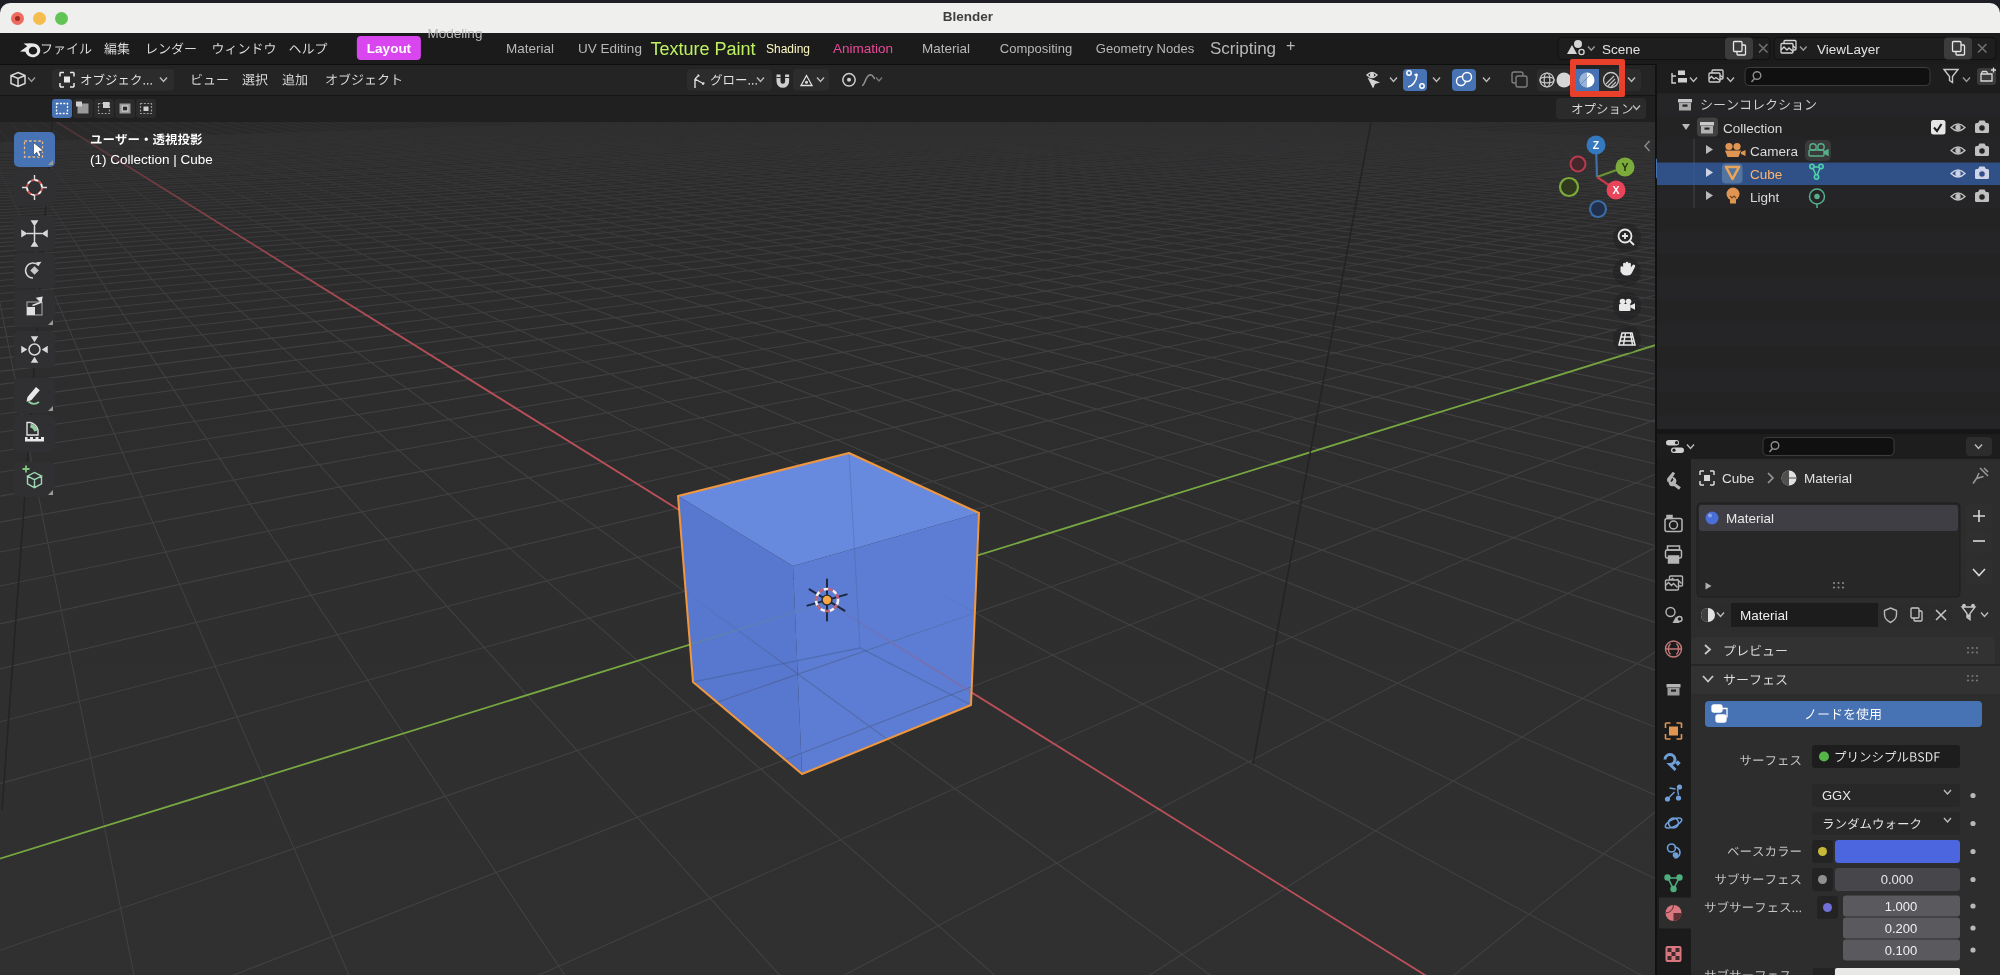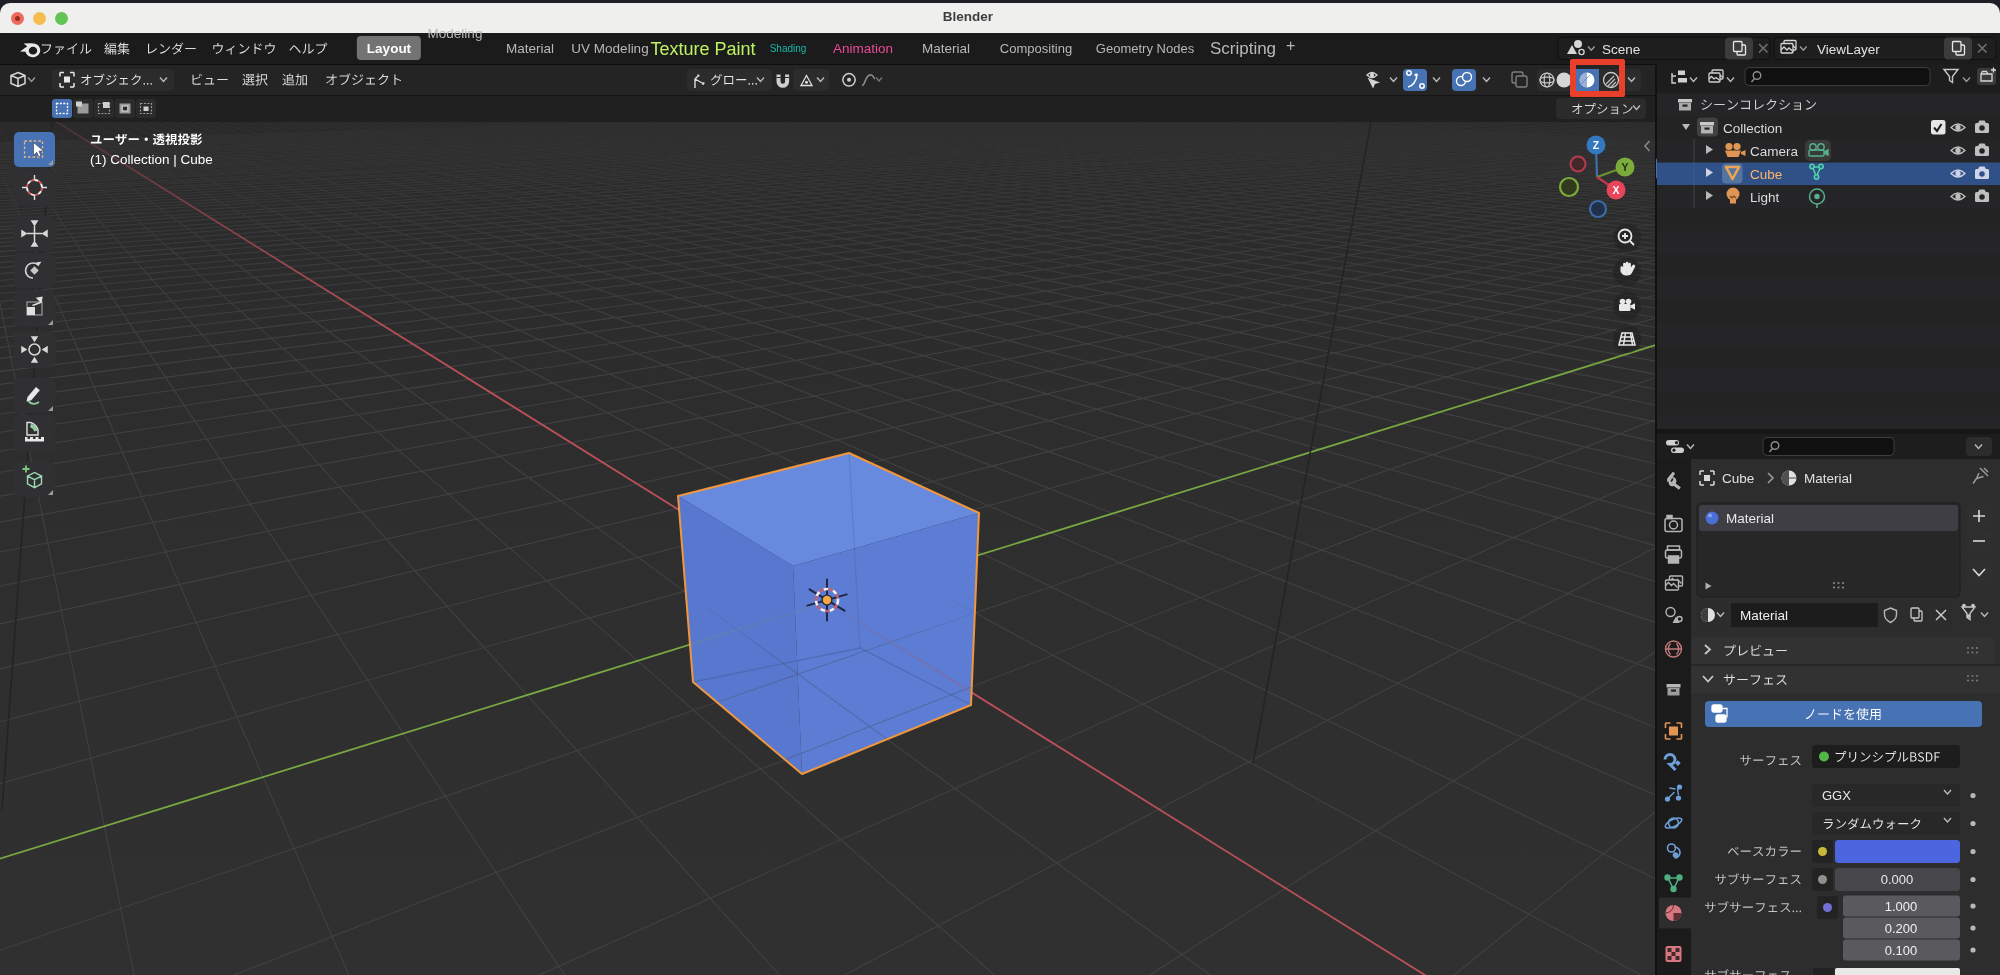--- a/index.html
+++ b/index.html
@@ -16,26 +16,26 @@
 <svg class="abs" style="left:0;top:33px" width="2000" height="31" viewBox="0 0 2000 31">
     <g transform="translate(19,7)" fill="#e8e8e8">
       <path d="M12 3.2 L4.5 3.5 L8.3 6.3 L1 11.5 L6.5 11.8 C7.3 15 10.4 17.2 13.8 17.2 C17.5 17.2 20.6 14.6 21.2 11.2 C21.8 7.2 18.8 3.6 14.6 3.4 Z M14 6.8 C16.3 6.8 18.2 8.5 18.2 10.7 C18.2 12.9 16.3 14.6 14 14.6 C11.7 14.6 9.8 12.9 9.8 10.7 C9.8 8.5 11.7 6.8 14 6.8 Z"></path>
     </g>
     <path transform="translate(40.0 20.5)" d="M11.2 -8.6 10.4 -9.2C10.2 -9.1 9.9 -9.1 9.7 -9.1C9.1 -9.1 3.9 -9.1 3.2 -9.1C2.8 -9.1 2.2 -9.1 1.9 -9.2V-8C2.2 -8 2.7 -8.1 3.2 -8.1C3.9 -8.1 9.1 -8.1 9.8 -8.1C9.6 -6.8 9 -5 8.1 -3.8C7 -2.4 5.6 -1.3 3.1 -0.7L3.9 0.3C6.3 -0.5 7.9 -1.7 9.1 -3.2C10.1 -4.5 10.7 -6.6 11 -8C11 -8.2 11.1 -8.5 11.2 -8.6Z M24.2 -6.6 23.7 -7.1C23.5 -7.1 23.1 -7 22.9 -7C22.3 -7 17 -7 16.5 -7C16.1 -7 15.7 -7.1 15.3 -7.1V-6.1C15.7 -6.1 16.1 -6.1 16.5 -6.1C17 -6.1 22 -6.1 22.7 -6.1C22.4 -5.5 21.4 -4.3 20.5 -3.8L21.3 -3.2C22.5 -4 23.6 -5.6 24 -6.2C24 -6.3 24.2 -6.5 24.2 -6.6ZM19.9 -5.2H18.7C18.8 -5 18.8 -4.7 18.8 -4.4C18.8 -2.8 18.6 -1.3 16.8 -0.1C16.5 0.1 16.2 0.2 15.9 0.3L16.8 1C19.6 -0.5 19.9 -2.5 19.9 -5.2Z M27.1 -4.7 27.6 -3.7C29.4 -4.2 31.2 -5 32.6 -5.8V-1C32.6 -0.5 32.6 0.2 32.5 0.4H33.8C33.7 0.1 33.7 -0.5 33.7 -1V-6.5C35 -7.4 36.2 -8.3 37.2 -9.4L36.3 -10.2C35.5 -9.1 34.2 -8 32.8 -7.1C31.4 -6.2 29.4 -5.3 27.1 -4.7Z M45.8 -0.3 46.5 0.3C46.6 0.2 46.7 0.1 46.9 0C48.5 -0.7 50.3 -2.1 51.4 -3.6L50.8 -4.5C49.8 -3 48.2 -1.8 47 -1.3C47 -1.7 47 -8 47 -8.8C47 -9.3 47 -9.6 47 -9.8H45.8C45.8 -9.6 45.9 -9.3 45.9 -8.8C45.9 -8 45.9 -1.6 45.9 -1C45.9 -0.7 45.9 -0.5 45.8 -0.3ZM39.9 -0.3 40.8 0.3C41.9 -0.6 42.8 -1.9 43.1 -3.2C43.5 -4.5 43.5 -7.3 43.5 -8.8C43.5 -9.2 43.6 -9.6 43.6 -9.7H42.4C42.5 -9.4 42.5 -9.2 42.5 -8.8C42.5 -7.3 42.5 -4.7 42.1 -3.5C41.7 -2.3 41 -1.1 39.9 -0.3Z" fill="#dcdcdc"></path>
     <path transform="translate(104.0 20.5)" d="M5.1 -10.1V-9.3H12.3V-10.1ZM1.2 -3.5C1 -2.4 0.8 -1.2 0.3 -0.4C0.5 -0.3 0.9 -0.1 1.1 -0C1.5 -0.9 1.8 -2.1 1.9 -3.4ZM3.7 -3.3C4 -2.6 4.2 -1.6 4.3 -0.9L5 -1.2C4.8 -0.6 4.5 -0.1 4.2 0.3C4.4 0.4 4.8 0.7 4.9 0.9C5.7 -0.2 6.1 -1.6 6.3 -3V1H7V-1.5H8V0.9H8.7V-1.5H9.7V0.9H10.3V-1.5H11.4V0.1C11.4 0.2 11.4 0.2 11.3 0.2C11.2 0.2 10.9 0.2 10.6 0.2C10.7 0.5 10.8 0.8 10.8 1C11.3 1 11.7 1 11.9 0.9C12.2 0.7 12.2 0.5 12.2 0.1V-4.5H6.4L6.5 -5.4H11.9V-8.4H5.6V-5.6C5.6 -4.3 5.5 -2.7 5 -1.3C4.9 -1.9 4.7 -2.8 4.4 -3.5ZM8 -2.2H7V-3.8H8ZM8.7 -2.2V-3.8H9.7V-2.2ZM10.3 -2.2V-3.8H11.4V-2.2ZM6.5 -7.6H11V-6.2H6.5ZM0.4 -5.2 0.5 -4.3 2.5 -4.4V1H3.3V-4.5L4.3 -4.5C4.4 -4.2 4.5 -3.9 4.5 -3.7L5.2 -4C5.1 -4.7 4.6 -5.9 4.1 -6.8L3.4 -6.5C3.6 -6.1 3.8 -5.7 4 -5.4L2.2 -5.3C3.1 -6.4 4 -7.9 4.7 -9.1L3.9 -9.4C3.6 -8.7 3.1 -7.9 2.6 -7.1C2.4 -7.3 2.2 -7.6 1.9 -7.9C2.4 -8.6 2.9 -9.7 3.4 -10.6L2.5 -10.9C2.3 -10.2 1.8 -9.2 1.4 -8.4L1 -8.8L0.5 -8.2C1.1 -7.7 1.7 -6.9 2.1 -6.3C1.9 -5.9 1.6 -5.5 1.4 -5.2Z M16.4 -10.9C15.9 -9.8 14.8 -8.2 13.4 -7.1C13.6 -7 13.9 -6.7 14.1 -6.4C14.5 -6.8 14.9 -7.2 15.3 -7.6V-3.8H19V-3H13.7V-2.1H18.2C16.9 -1.2 15 -0.3 13.4 0.1C13.6 0.3 13.9 0.7 14 0.9C15.7 0.4 17.6 -0.6 19 -1.8V1H20V-1.8C21.3 -0.7 23.3 0.3 25 0.8C25.1 0.5 25.4 0.2 25.6 -0C23.9 -0.4 22.1 -1.2 20.8 -2.1H25.3V-3H20V-3.8H25V-4.5H20.2V-5.4H24V-6.1H20.2V-7H23.9V-7.7H20.2V-8.6H24.5V-9.4H20.2C20.4 -9.8 20.7 -10.3 20.9 -10.8L19.8 -10.9C19.7 -10.5 19.4 -9.9 19.2 -9.4H16.7C17 -9.9 17.2 -10.3 17.5 -10.8ZM19.2 -7V-6.1H16.2V-7ZM19.2 -7.7H16.2V-8.6H19.2ZM19.2 -5.4V-4.5H16.2V-5.4Z" fill="#dcdcdc"></path>
     <path transform="translate(145.0 20.5)" d="M2.9 -0.4 3.6 0.2C3.8 0.1 4 0 4.2 0C7.4 -0.9 10.1 -2.5 11.8 -4.6L11.2 -5.6C9.6 -3.5 6.6 -1.7 4.1 -1.1C4.1 -1.8 4.1 -7.3 4.1 -8.5C4.1 -8.9 4.1 -9.3 4.2 -9.7H2.9C3 -9.4 3 -8.8 3 -8.5C3 -7.3 3 -1.9 3 -1.1C3 -0.8 3 -0.6 2.9 -0.4Z M16 -9.5 15.2 -8.7C16.2 -8.1 17.8 -6.7 18.4 -6L19.3 -6.8C18.5 -7.6 16.9 -8.9 16 -9.5ZM14.8 -0.8 15.5 0.2C17.7 -0.2 19.3 -0.9 20.6 -1.8C22.6 -3 24.1 -4.8 25 -6.4L24.4 -7.5C23.6 -5.9 22 -4 20 -2.7C18.8 -1.9 17.1 -1.2 14.8 -0.8Z M37.4 -11 36.7 -10.7C37 -10.2 37.5 -9.5 37.8 -8.9L38.5 -9.2C38.2 -9.7 37.7 -10.5 37.4 -11ZM32.6 -9.9 31.4 -10.3C31.3 -9.9 31.1 -9.5 31 -9.3C30.4 -8.1 29 -6.1 26.8 -4.7L27.7 -4.1C29.1 -5.1 30.3 -6.3 31.1 -7.5H35.5C35.2 -6.4 34.6 -5 33.7 -3.9C32.8 -4.5 31.8 -5.2 31 -5.7L30.3 -4.9C31.1 -4.4 32.1 -3.7 33 -3.1C31.9 -1.8 30.2 -0.6 28 0.1L28.9 0.9C31.1 0.1 32.7 -1.1 33.9 -2.4C34.4 -2 34.9 -1.6 35.3 -1.2L36.1 -2.1C35.7 -2.5 35.2 -2.9 34.6 -3.3C35.6 -4.6 36.3 -6.1 36.6 -7.3C36.7 -7.5 36.8 -7.8 36.9 -8L36.3 -8.4L37 -8.7C36.7 -9.2 36.3 -10 35.9 -10.5L35.3 -10.2C35.6 -9.7 36 -8.9 36.3 -8.4L36.1 -8.5C35.9 -8.5 35.6 -8.4 35.2 -8.4H31.7L32 -8.9C32.1 -9.1 32.3 -9.6 32.6 -9.9Z M40.3 -5.6V-4.4C40.7 -4.4 41.4 -4.4 42.1 -4.4C43.1 -4.4 48.3 -4.4 49.3 -4.4C49.9 -4.4 50.4 -4.4 50.7 -4.4V-5.6C50.4 -5.6 49.9 -5.6 49.3 -5.6C48.3 -5.6 43.1 -5.6 42.1 -5.6C41.4 -5.6 40.7 -5.6 40.3 -5.6Z" fill="#dcdcdc"></path>
     <path transform="translate(211.5 20.5)" d="M11.5 -7.9 10.8 -8.3C10.6 -8.3 10.3 -8.2 9.9 -8.2H7V-9.4C7 -9.7 7 -10 7 -10.4H5.8C5.8 -10 5.8 -9.7 5.8 -9.4V-8.2H3C2.5 -8.2 2.1 -8.2 1.8 -8.3C1.8 -8 1.8 -7.6 1.8 -7.3C1.8 -6.8 1.8 -5.4 1.8 -5C1.8 -4.7 1.8 -4.4 1.8 -4.2H2.9C2.9 -4.4 2.8 -4.7 2.8 -4.9C2.8 -5.3 2.8 -6.7 2.8 -7.3H10.1C10 -6.1 9.6 -4.6 8.9 -3.5C8.1 -2.2 6.7 -1.3 5.4 -0.9C4.9 -0.7 4.4 -0.6 4 -0.5L4.8 0.5C7.2 -0.2 9 -1.5 10 -3.2C10.7 -4.4 11.1 -6.1 11.3 -7.1C11.3 -7.4 11.4 -7.7 11.5 -7.9Z M14.6 -3.4 15.1 -2.4C16.5 -2.8 18.1 -3.5 19.1 -4.1V-0.1C19.1 0.3 19.1 0.8 19.1 1H20.3C20.2 0.8 20.2 0.3 20.2 -0.1V-4.8C21.4 -5.5 22.5 -6.5 23.2 -7.2L22.4 -8C21.7 -7.1 20.5 -6.1 19.3 -5.3C18.2 -4.7 16.3 -3.8 14.6 -3.4Z M29 -9.5 28.2 -8.7C29.2 -8.1 30.8 -6.7 31.4 -6L32.3 -6.8C31.5 -7.6 29.9 -8.9 29 -9.5ZM27.8 -0.8 28.5 0.2C30.7 -0.2 32.3 -0.9 33.6 -1.8C35.6 -3 37.1 -4.8 38 -6.4L37.4 -7.5C36.6 -5.9 35 -4 33 -2.7C31.8 -1.9 30.1 -1.2 27.8 -0.8Z M47.5 -9.4 46.8 -9C47.2 -8.4 47.6 -7.7 48 -7.1L48.7 -7.4C48.4 -8 47.9 -8.9 47.5 -9.4ZM49.1 -10 48.4 -9.7C48.8 -9.1 49.2 -8.4 49.6 -7.7L50.3 -8.1C50 -8.7 49.4 -9.6 49.1 -10ZM43 -1C43 -0.5 42.9 0.1 42.9 0.6H44.1C44.1 0.1 44.1 -0.6 44.1 -1V-5.3C45.5 -4.8 47.7 -3.9 49.2 -3.2L49.6 -4.3C48.2 -5 45.8 -5.9 44.1 -6.4V-8.5C44.1 -8.9 44.1 -9.5 44.1 -9.9H42.9C42.9 -9.5 43 -8.9 43 -8.5C43 -7.4 43 -1.7 43 -1Z M63.5 -7.9 62.8 -8.3C62.6 -8.3 62.3 -8.2 61.9 -8.2H59V-9.4C59 -9.7 59 -10 59 -10.4H57.8C57.8 -10 57.9 -9.7 57.9 -9.4V-8.2H55C54.5 -8.2 54.1 -8.2 53.8 -8.3C53.8 -8 53.8 -7.6 53.8 -7.3C53.8 -6.8 53.8 -5.4 53.8 -5C53.8 -4.7 53.8 -4.4 53.8 -4.2H54.9C54.9 -4.4 54.8 -4.7 54.8 -4.9C54.8 -5.3 54.8 -6.7 54.8 -7.3H62.1C62 -6.1 61.6 -4.6 60.9 -3.5C60.1 -2.2 58.7 -1.3 57.4 -0.9C56.9 -0.7 56.4 -0.6 56 -0.5L56.8 0.5C59.2 -0.2 61 -1.5 62 -3.2C62.7 -4.4 63.1 -6.1 63.3 -7.1C63.3 -7.4 63.4 -7.7 63.5 -7.9Z" fill="#dcdcdc"></path>
     <path transform="translate(288.5 20.5)" d="M0.8 -3.7 1.8 -2.7C2 -2.9 2.3 -3.3 2.5 -3.7C3.1 -4.4 4.2 -5.8 4.8 -6.6C5.3 -7.1 5.5 -7.2 6 -6.7C6.6 -6.1 7.8 -4.8 8.5 -4C9.4 -3 10.5 -1.7 11.4 -0.6L12.3 -1.5C11.3 -2.6 10 -4 9.2 -5C8.4 -5.8 7.3 -6.9 6.5 -7.7C5.6 -8.5 5 -8.4 4.3 -7.6C3.5 -6.6 2.3 -5.1 1.7 -4.5C1.4 -4.2 1.1 -4 0.8 -3.7Z M19.8 -0.3 20.5 0.3C20.6 0.2 20.7 0.1 20.9 0C22.5 -0.7 24.3 -2.1 25.4 -3.6L24.8 -4.5C23.8 -3 22.2 -1.8 21 -1.3C21 -1.7 21 -8 21 -8.8C21 -9.3 21 -9.6 21 -9.8H19.8C19.8 -9.6 19.9 -9.3 19.9 -8.8C19.9 -8 19.9 -1.6 19.9 -1C19.9 -0.7 19.9 -0.5 19.8 -0.3ZM13.9 -0.3 14.8 0.3C15.9 -0.6 16.8 -1.9 17.1 -3.2C17.5 -4.5 17.6 -7.3 17.6 -8.8C17.6 -9.2 17.6 -9.6 17.6 -9.7H16.4C16.5 -9.4 16.5 -9.2 16.5 -8.8C16.5 -7.3 16.5 -4.7 16.1 -3.5C15.7 -2.3 14.9 -1.1 13.9 -0.3Z M36.5 -9.3C36.5 -9.8 36.9 -10.2 37.3 -10.2C37.8 -10.2 38.2 -9.8 38.2 -9.3C38.2 -8.9 37.8 -8.5 37.3 -8.5C36.9 -8.5 36.5 -8.9 36.5 -9.3ZM35.9 -9.3C35.9 -9.2 35.9 -9 35.9 -8.9L35.5 -8.9C34.9 -8.9 29.7 -8.9 29 -8.9C28.6 -8.9 28.1 -8.9 27.7 -9V-7.8C28 -7.9 28.5 -7.9 29 -7.9C29.7 -7.9 34.9 -7.9 35.6 -7.9C35.5 -6.6 34.9 -4.8 33.9 -3.6C32.9 -2.2 31.4 -1.1 28.9 -0.5L29.7 0.5C32.1 -0.3 33.7 -1.5 34.9 -3C35.9 -4.4 36.5 -6.4 36.8 -7.8L36.8 -8C37 -7.9 37.2 -7.9 37.3 -7.9C38.1 -7.9 38.8 -8.5 38.8 -9.3C38.8 -10.1 38.1 -10.8 37.3 -10.8C36.5 -10.8 35.9 -10.1 35.9 -9.3Z" fill="#dcdcdc"></path>
   </svg>
-<div class="abs" style="left:389px;top:36px;padding:0 10px;height:24px;line-height:25px;background:#737373;border-radius:4px;font-size:13.5px;color:#fff;font-weight:bold;transform:translateX(-50%)">Layout</div>
+<div class="abs" style="left:389px;top:36px;padding:0 10px;height:24px;line-height:25px;background:#d946ef;border-radius:4px;font-size:13.5px;color:#fff;font-weight:bold;transform:translateX(-50%)">Layout</div>
 <div class="abs" style="left:455px;top:21px;height:28px;line-height:26px;font-size:13.5px;color:#b8b8b8;transform:translateX(-50%)">Modeling</div>
 <div class="abs" style="left:530px;top:36px;height:28px;line-height:26px;font-size:13.5px;color:#b8b8b8;transform:translateX(-50%)">Material</div>
-<div class="abs" style="left:610px;top:36px;height:28px;line-height:26px;font-size:13.5px;color:#b8b8b8;transform:translateX(-50%)">UV Modeling</div>
+<div class="abs" style="left:610px;top:36px;height:28px;line-height:26px;font-size:13.5px;color:#b8b8b8;transform:translateX(-50%)">UV Editing</div>
 <div class="abs" style="left:703px;top:36px;height:28px;line-height:26px;font-size:18px;color:#bef264;transform:translateX(-50%)">Texture Paint</div>
-<div class="abs" style="left:788px;top:36px;height:28px;line-height:26px;font-size:10px;color:#14b8a6;transform:translateX(-50%)">Shading</div>
+<div class="abs" style="left:788px;top:36px;height:28px;line-height:26px;font-size:12px;color:#fef9c3;transform:translateX(-50%)">Shading</div>
 <div class="abs" style="left:863px;top:36px;height:28px;line-height:26px;font-size:13.5px;color:#ec4899;transform:translateX(-50%)">Animation</div>
 <div class="abs" style="left:946px;top:36px;height:28px;line-height:26px;font-size:13.5px;color:#b8b8b8;transform:translateX(-50%)">Material</div>
 <div class="abs" style="left:1036px;top:36px;height:28px;line-height:26px;font-size:13px;color:#b8b8b8;transform:translateX(-50%)">Compositing</div>
 <div class="abs" style="left:1145px;top:36px;height:28px;line-height:26px;font-size:13px;color:#b8b8b8;transform:translateX(-50%)">Geometry Nodes</div>
 <div class="abs" style="left:1243px;top:36px;height:28px;line-height:26px;font-size:17px;color:#b8b8b8;transform:translateX(-50%)">Scripting</div>
 <div class="abs" style="left:1286px;top:37px;font-size:16px;color:#b8b8b8">+</div>
 <svg class="abs" style="left:1540px;top:33px" width="460" height="31" viewBox="0 0 460 31">
     <rect x="18" y="4.5" width="212" height="22" rx="4" fill="#1e1e1f" stroke="#111" stroke-width="1"></rect>
     <rect x="234" y="4.5" width="222" height="22" rx="4" fill="#1e1e1f" stroke="#111" stroke-width="1"></rect>
     <g fill="#d5d5d5">

